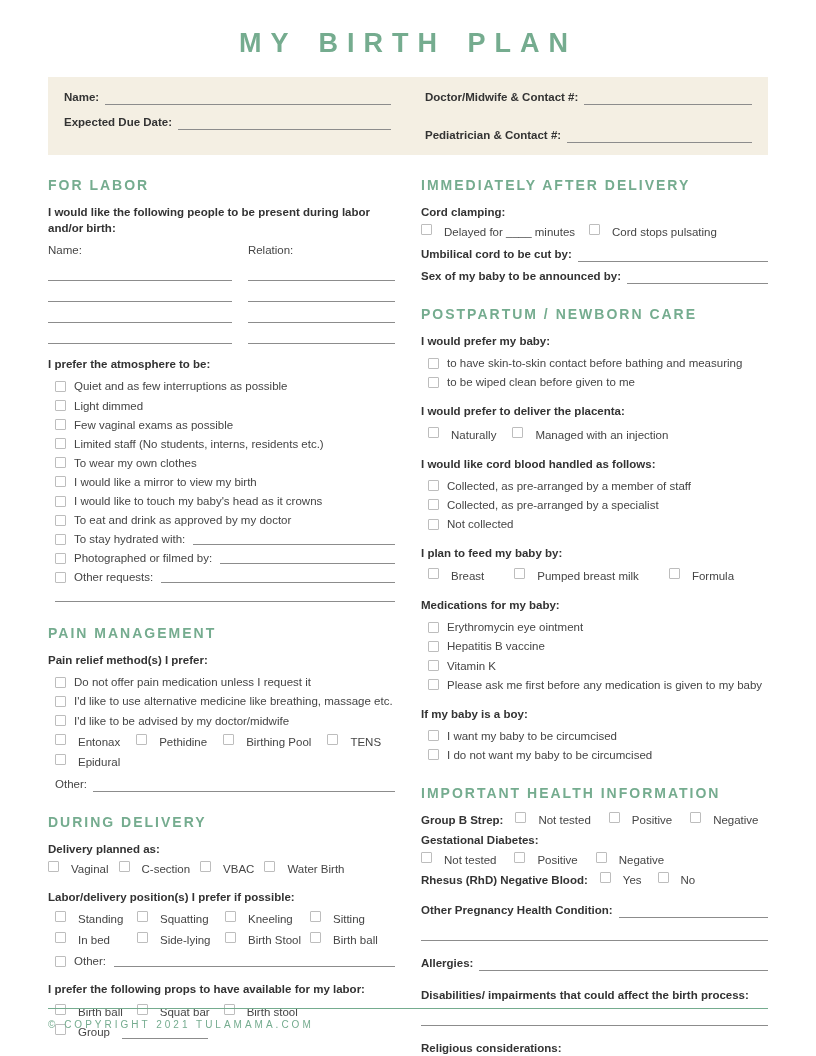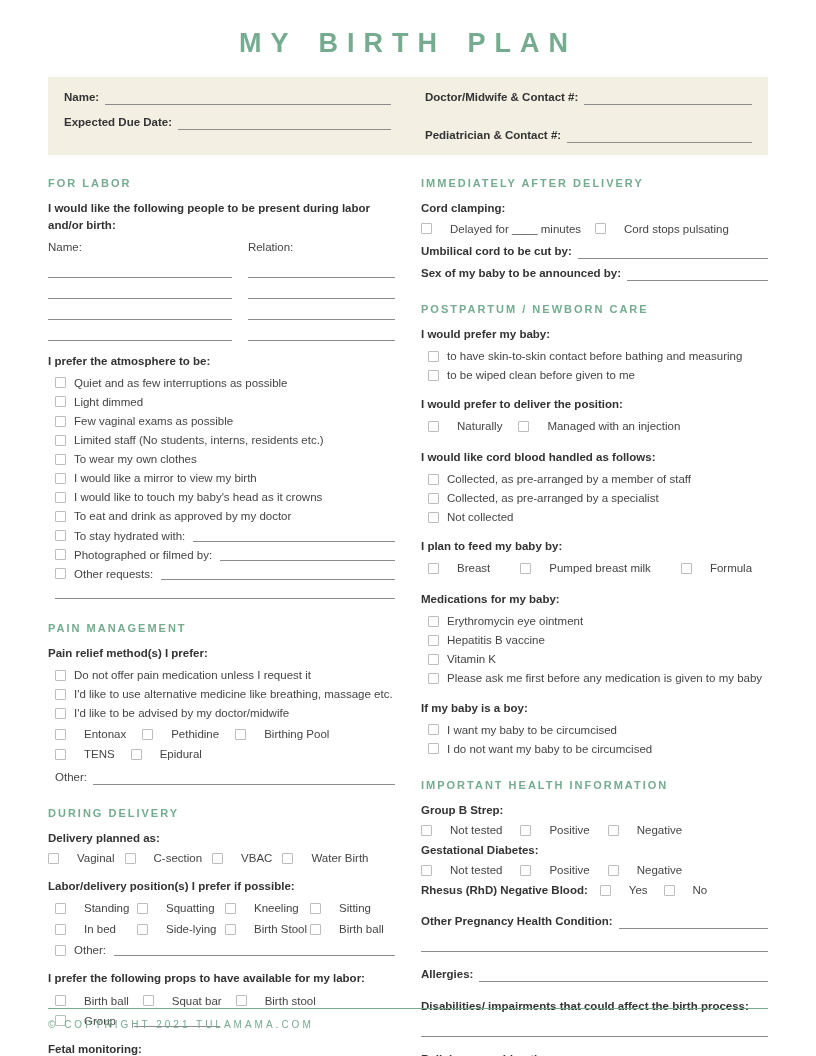--- a/index.html
+++ b/index.html
@@ -16,34 +16,34 @@
   .info-box{background:#f4efe3;padding:12px 16px;display:flex;gap:34px;margin-bottom:22px}
   .info-col{flex:1;display:flex;flex-direction:column;gap:9px;min-width:0}
   .line-row{display:flex;align-items:flex-end;gap:6px;margin-bottom:6px}
   .blabel{font-weight:bold;color:#333333;white-space:nowrap}
   .rlabel{color:#454545;white-space:nowrap}
   .fill{flex:1;border-bottom:1px solid #8c8c8c;height:13px;min-width:18px}
   .fill.short{flex:none;width:86px}
   .columns{display:flex;gap:26px}
   .col{flex:1;min-width:0}
   .sec{margin-bottom:22px}
-  h2{color:#75ac8f;font-size:11px;letter-spacing:2px;font-weight:bold;margin:0 0 10px;line-height:1.2}
+  h2{color:#75ac8f;font-size:14px;letter-spacing:2px;font-weight:bold;margin:0 0 10px;line-height:1.2}
   .qlabel{font-weight:bold;color:#333333;margin:0 0 6px;line-height:1.4}
   .group{margin-bottom:13px}
   .ck{width:9px;height:9px;border:1px solid #bdbdbd;border-radius:1px;background:#fff;flex:none;display:inline-block}
   .ck-list{display:flex;flex-direction:column;gap:3px}
   .ck-row{display:flex;align-items:center;gap:8px;padding-left:7px;min-height:13px}
   .ck-row .fill{height:4px;align-self:flex-end;margin-bottom:2px}
   .cont-line{display:flex;padding-left:7px;height:15px}
   .cont-line .fill{height:13px}
   .inline-row{display:flex;align-items:center;flex-wrap:wrap;gap:4px 12px;margin-bottom:6px}
   .opts{display:inline-flex;align-items:center;flex-wrap:wrap;gap:4px 16px}
   .opts.gap-lg{gap:4px 30px}
   .opts.indent{padding-left:7px}
-  .opt{display:inline-flex;align-items:center;gap:18px}
+  .opt{display:inline-flex;align-items:flex-start;gap:12px}
   .opt .fill{height:4px;align-self:flex-end;margin-bottom:2px}
   .people-head,.people-row{display:flex;gap:16px}
   .people-head{margin-bottom:2px}
   .pcol1{flex:1.25}
   .pcol2{flex:1}
   .people-row{height:21px;align-items:flex-end}
   .people-row .fill{height:16px}
   .mt{margin-top:12px}
   .pos-grid{display:grid;grid-template-columns:82px 88px 85px auto;row-gap:5px;padding-left:7px;margin-bottom:5px}
   .full-line{border-bottom:1px solid #8c8c8c;height:16px;margin:6px 0 14px}
@@ -398,21 +398,21 @@
               </div>
 
               <div class="ck-row">
                 <span class="ck"></span>
                 <span>to be wiped clean before given to me</span>
               </div>
             </div>
         </div>
 
         <div class="group">
-          <p class="qlabel">I would prefer to deliver the position:</p>
+          <p class="qlabel">I would prefer to deliver the placenta:</p>
           <div class="opts indent">
 
               <span class="opt">
                 <span class="ck"></span>
                 <span>Naturally</span>
               </span>
 
               <span class="opt">
                 <span class="ck"></span>
                 <span>Managed with an injection</span>

